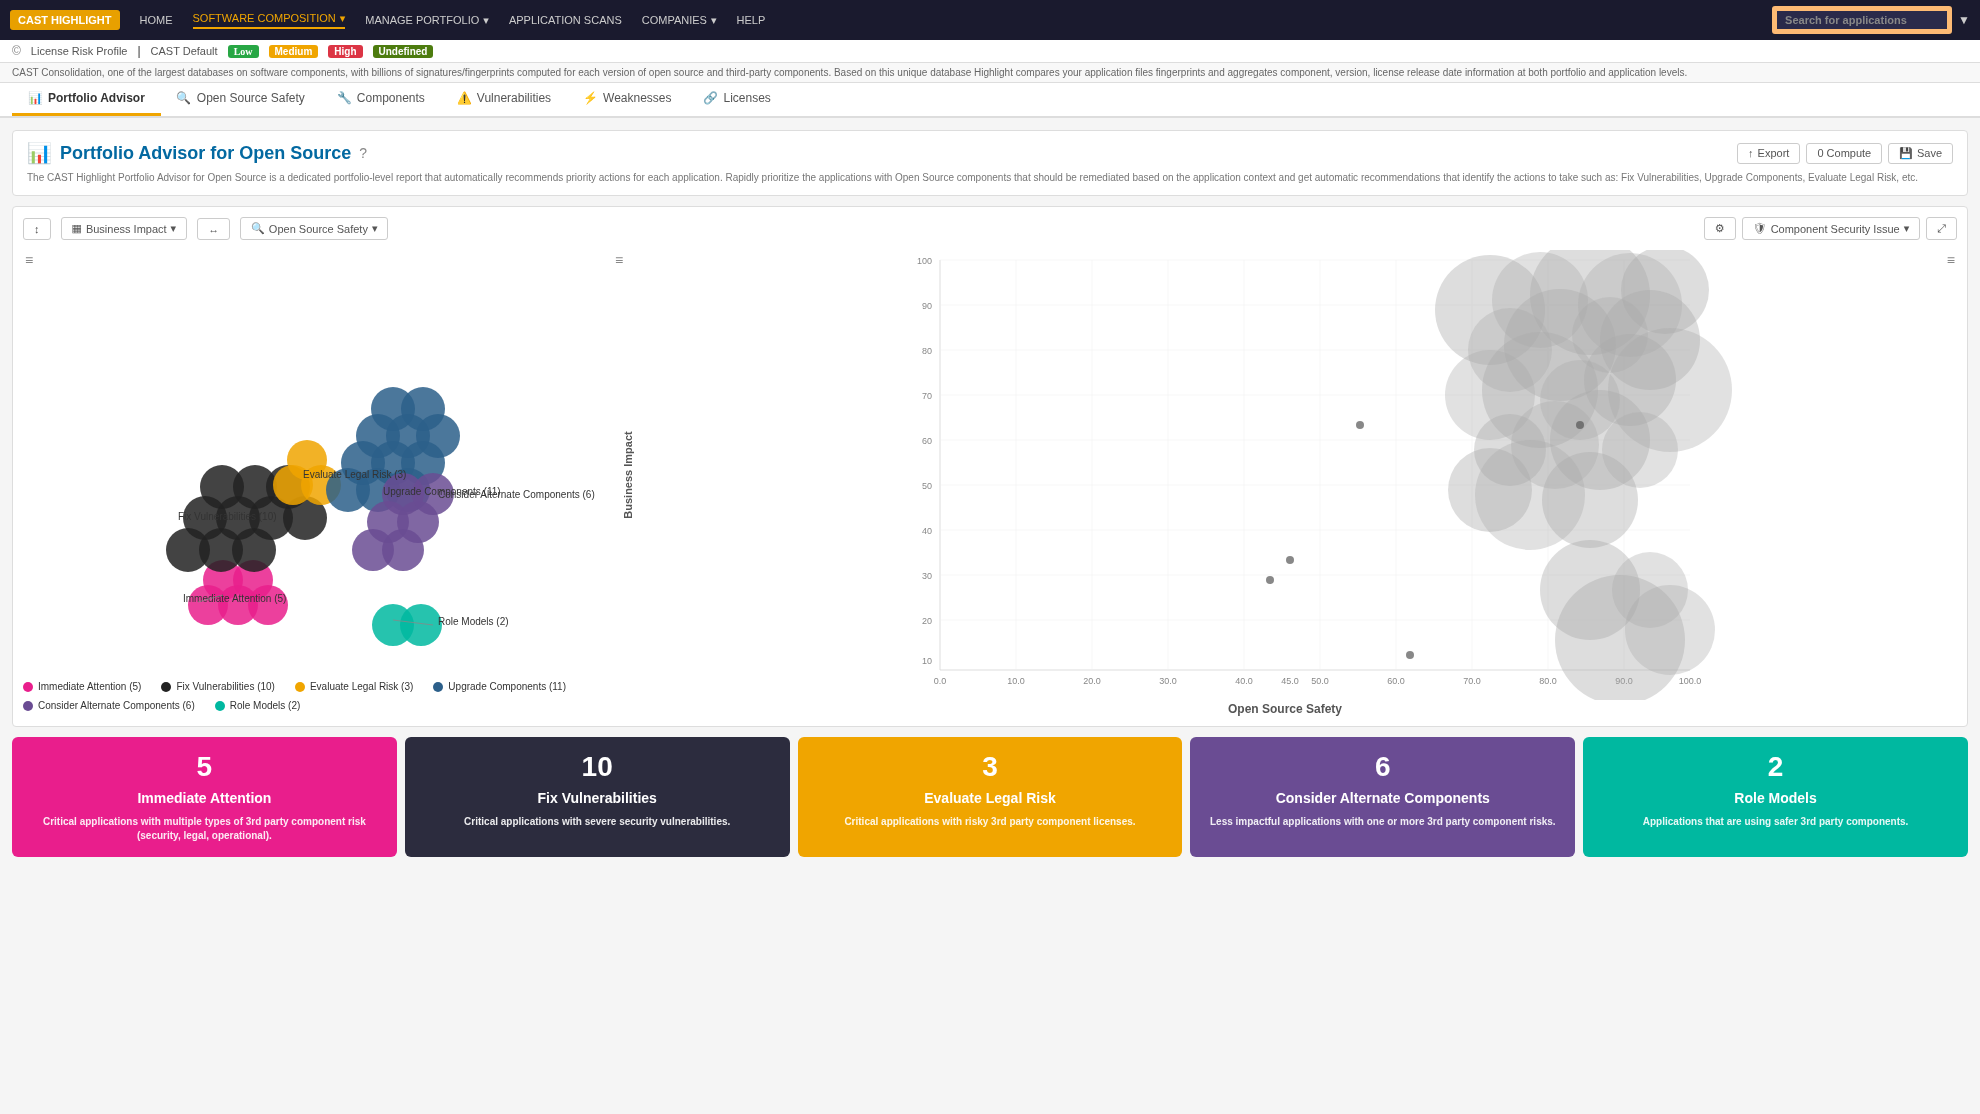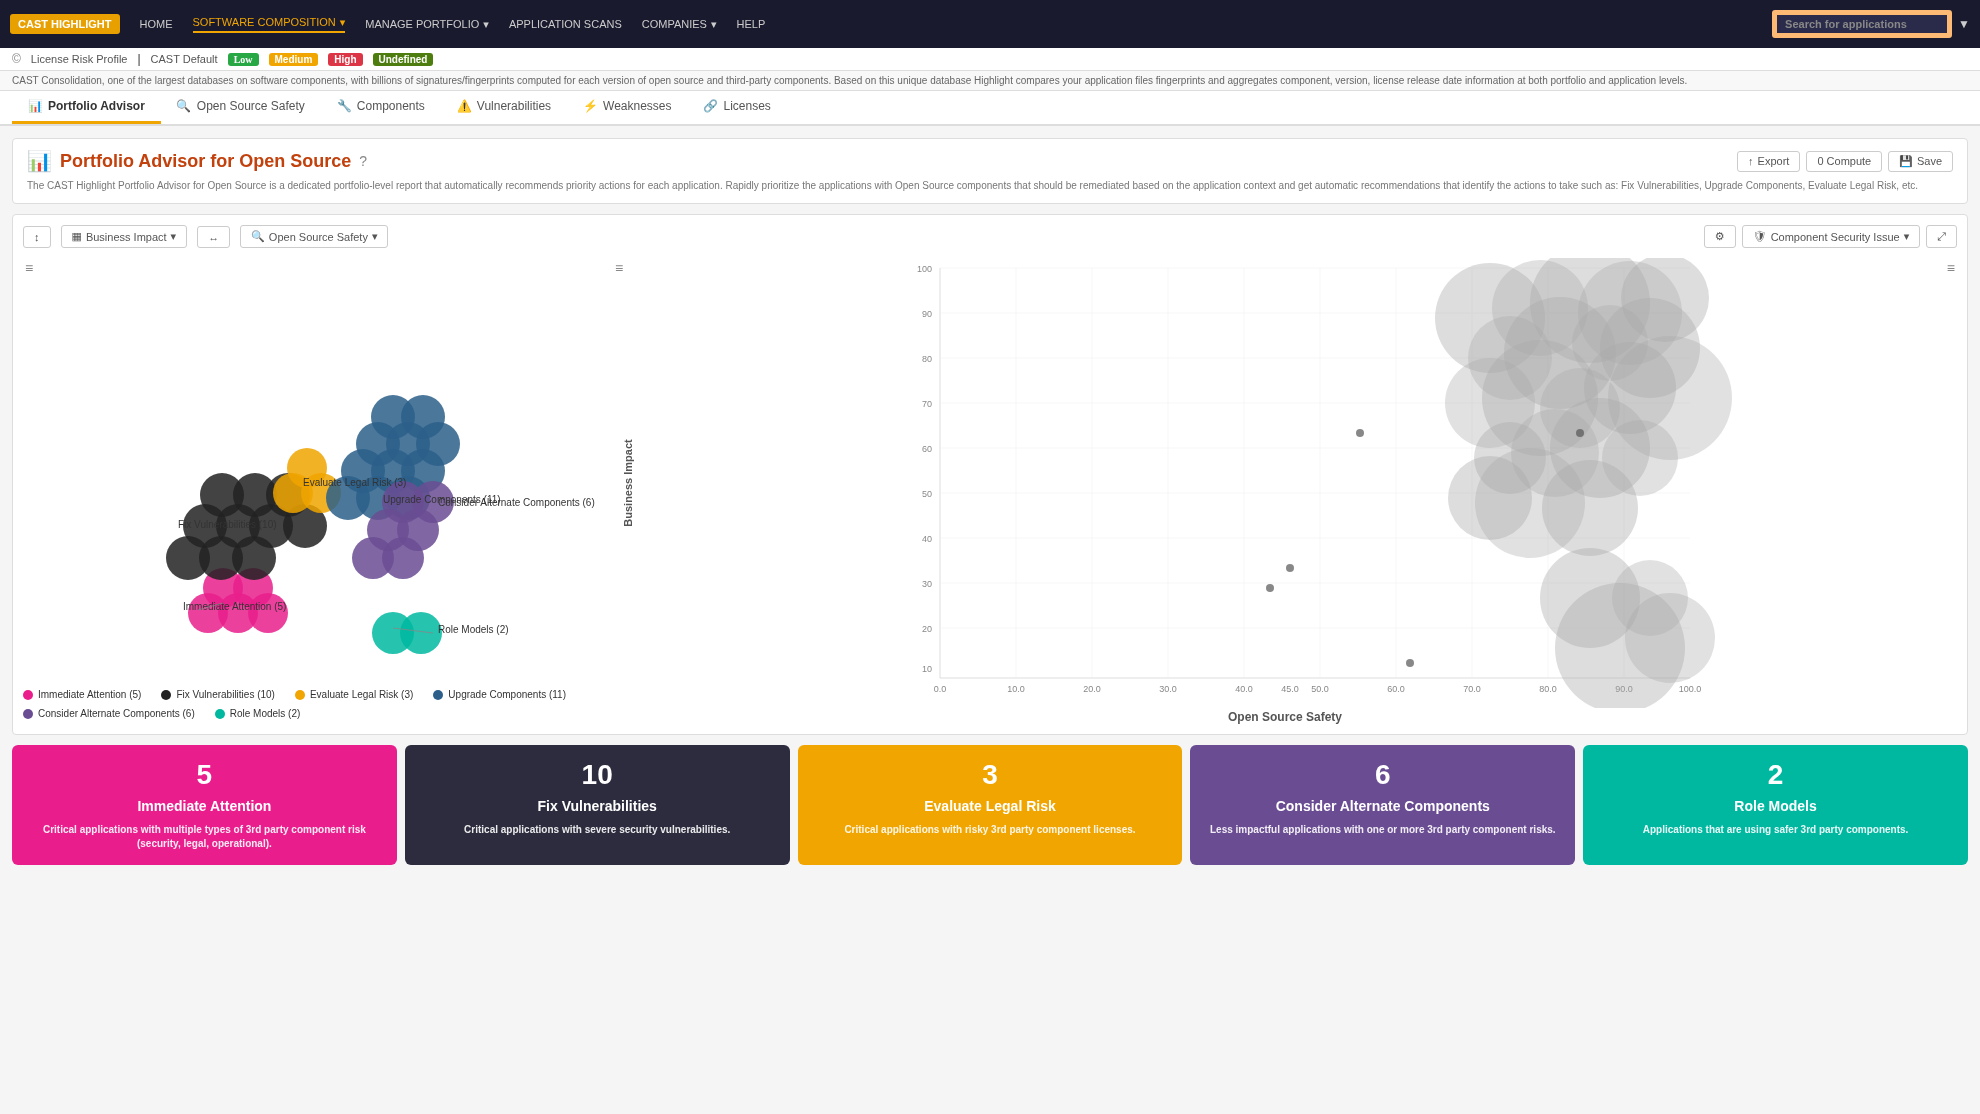--- a/index.html
+++ b/index.html
@@ -3,21 +3,21 @@
   <meta charset="utf-8">
   <style>
     * { box-sizing: border-box; margin: 0; padding: 0; }
     body { font-family: Arial, sans-serif; font-size: 12px; background: #f5f5f5; color: #333; }
 
     
     .top-nav {
       background: #1a1a2e;
       display: flex;
       align-items: center;
-      height: 48px;
+      height: 40px;
       padding: 12px 10px;
       gap: 20px;
     }
     .top-nav .logo {
       background: #e8a000;
       padding: 4px 8px;
       border-radius: 3px;
       color: white;
       font-weight: bold;
       font-size: 11px;
@@ -122,21 +122,21 @@
       margin-bottom: 6px;
     }
     .page-title-row {
       display: flex;
       align-items: center;
       gap: 8px;
     }
     .page-title {
       font-size: 18px;
       font-weight: bold;
-      color: #c2410c;
+      color: #0369a1;
     }
     .help-icon {
       color: #888;
       font-size: 14px;
       cursor: pointer;
     }
     .header-actions {
       display: flex;
       gap: 6px;
     }

